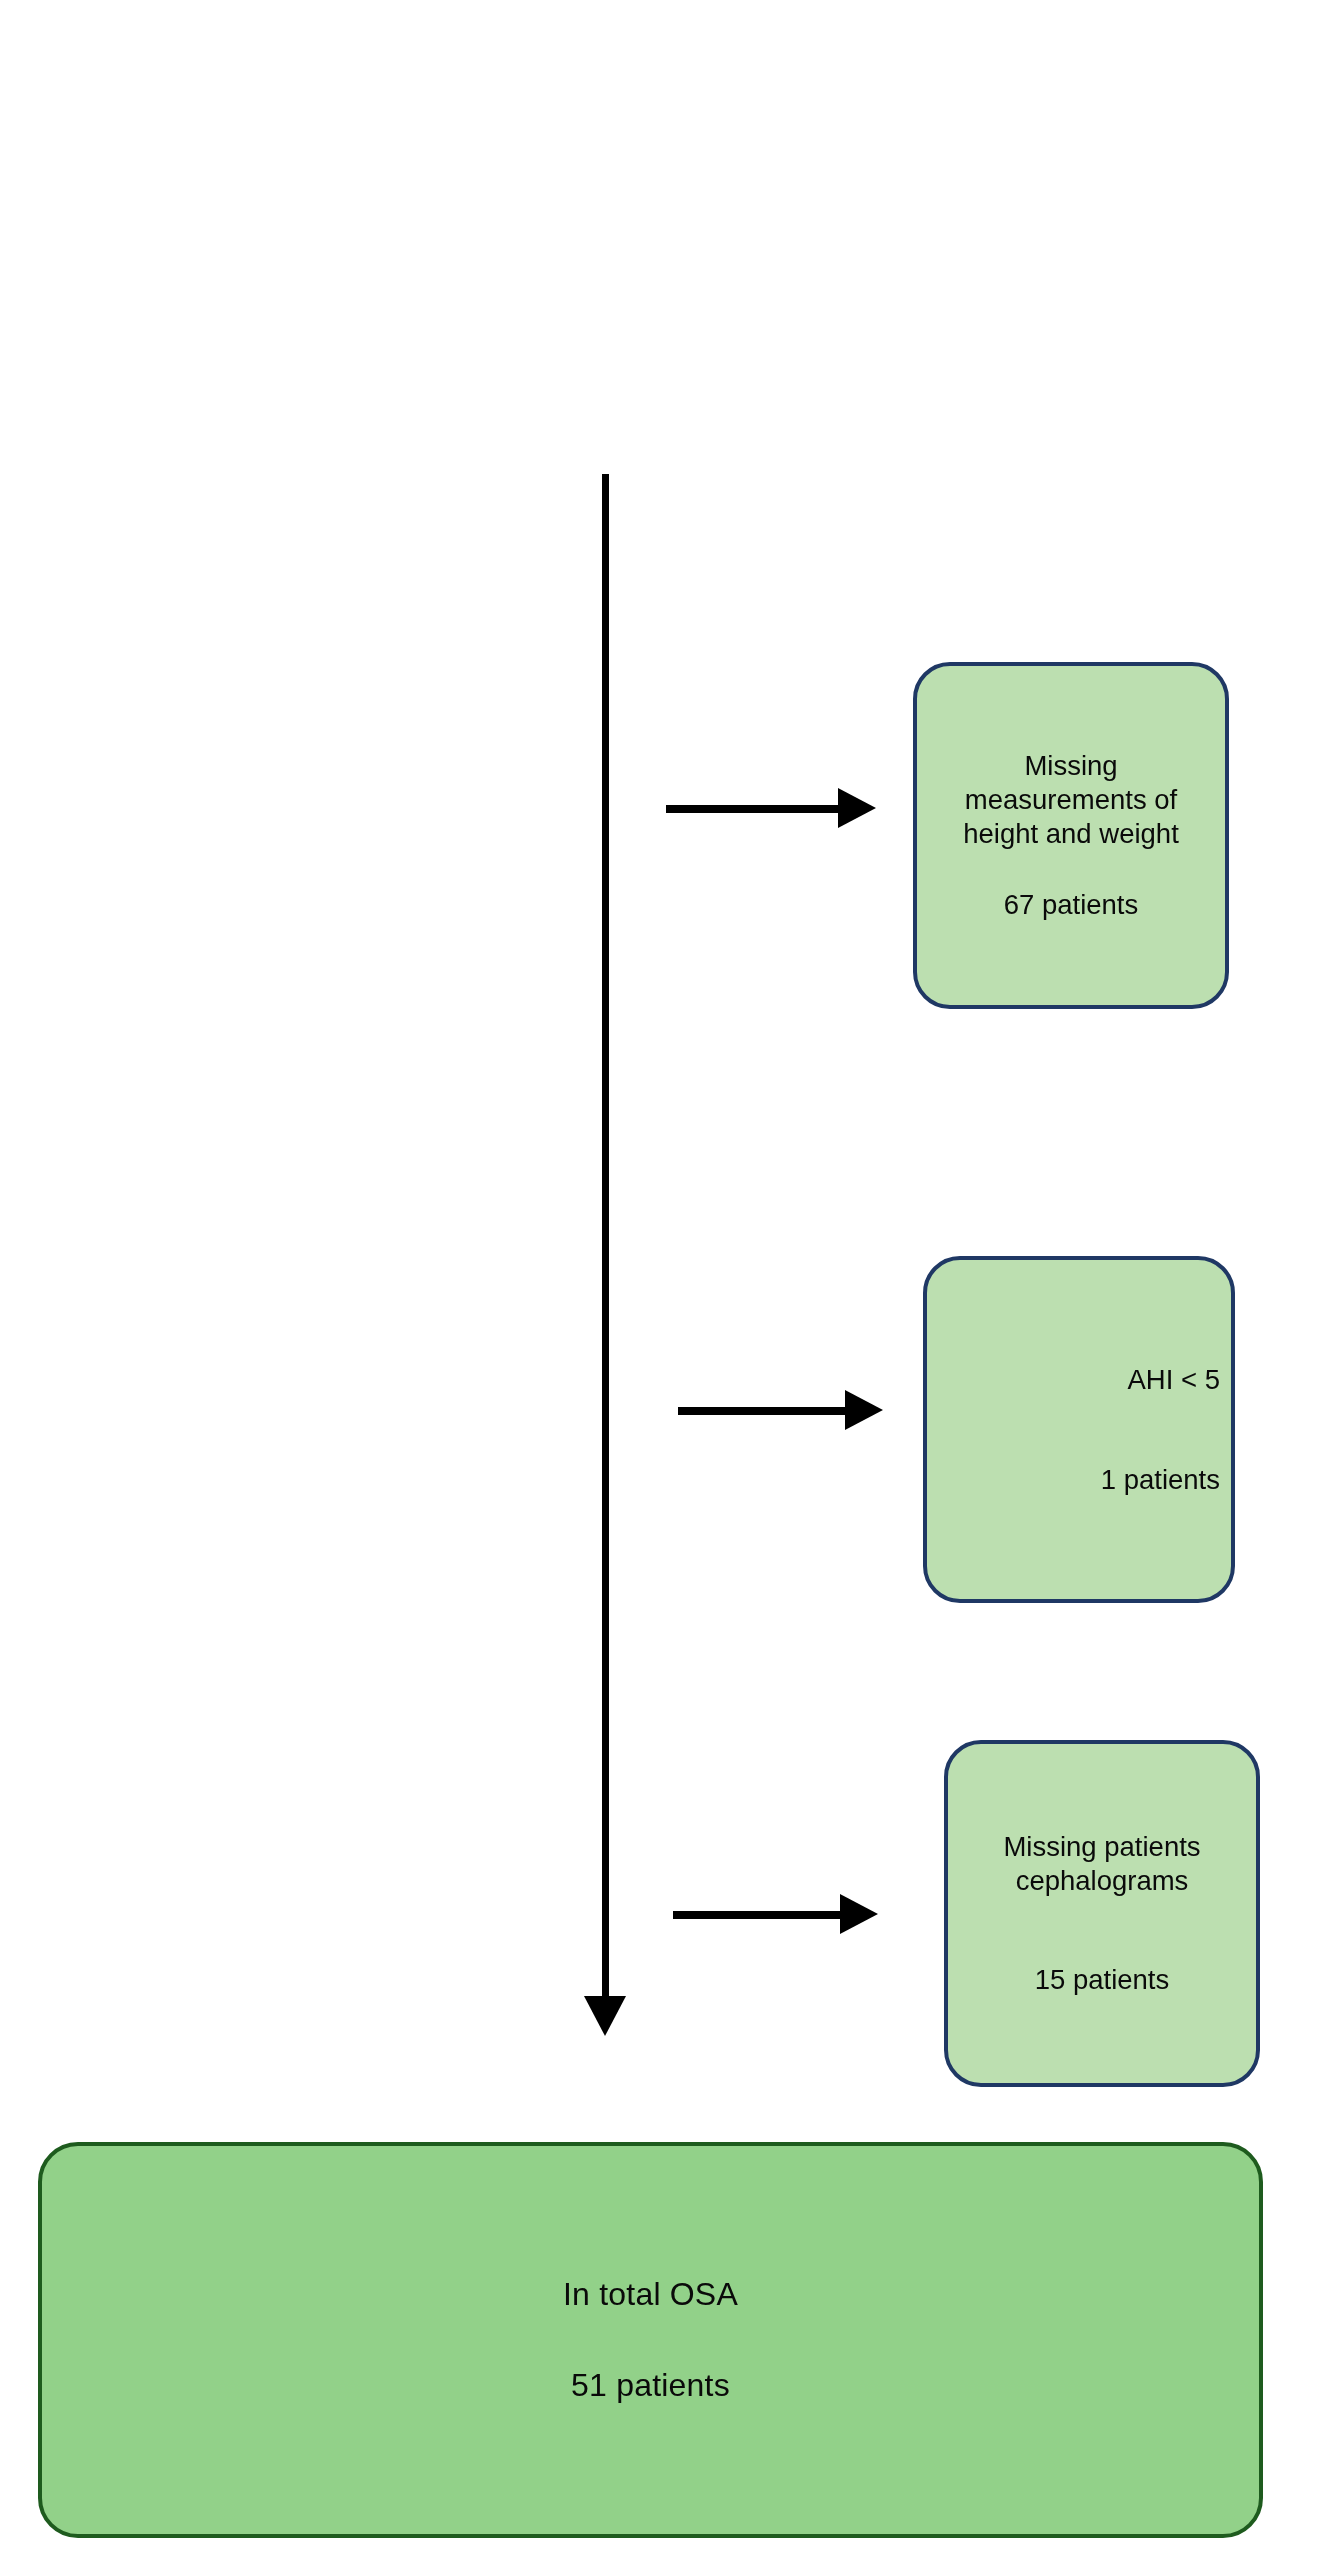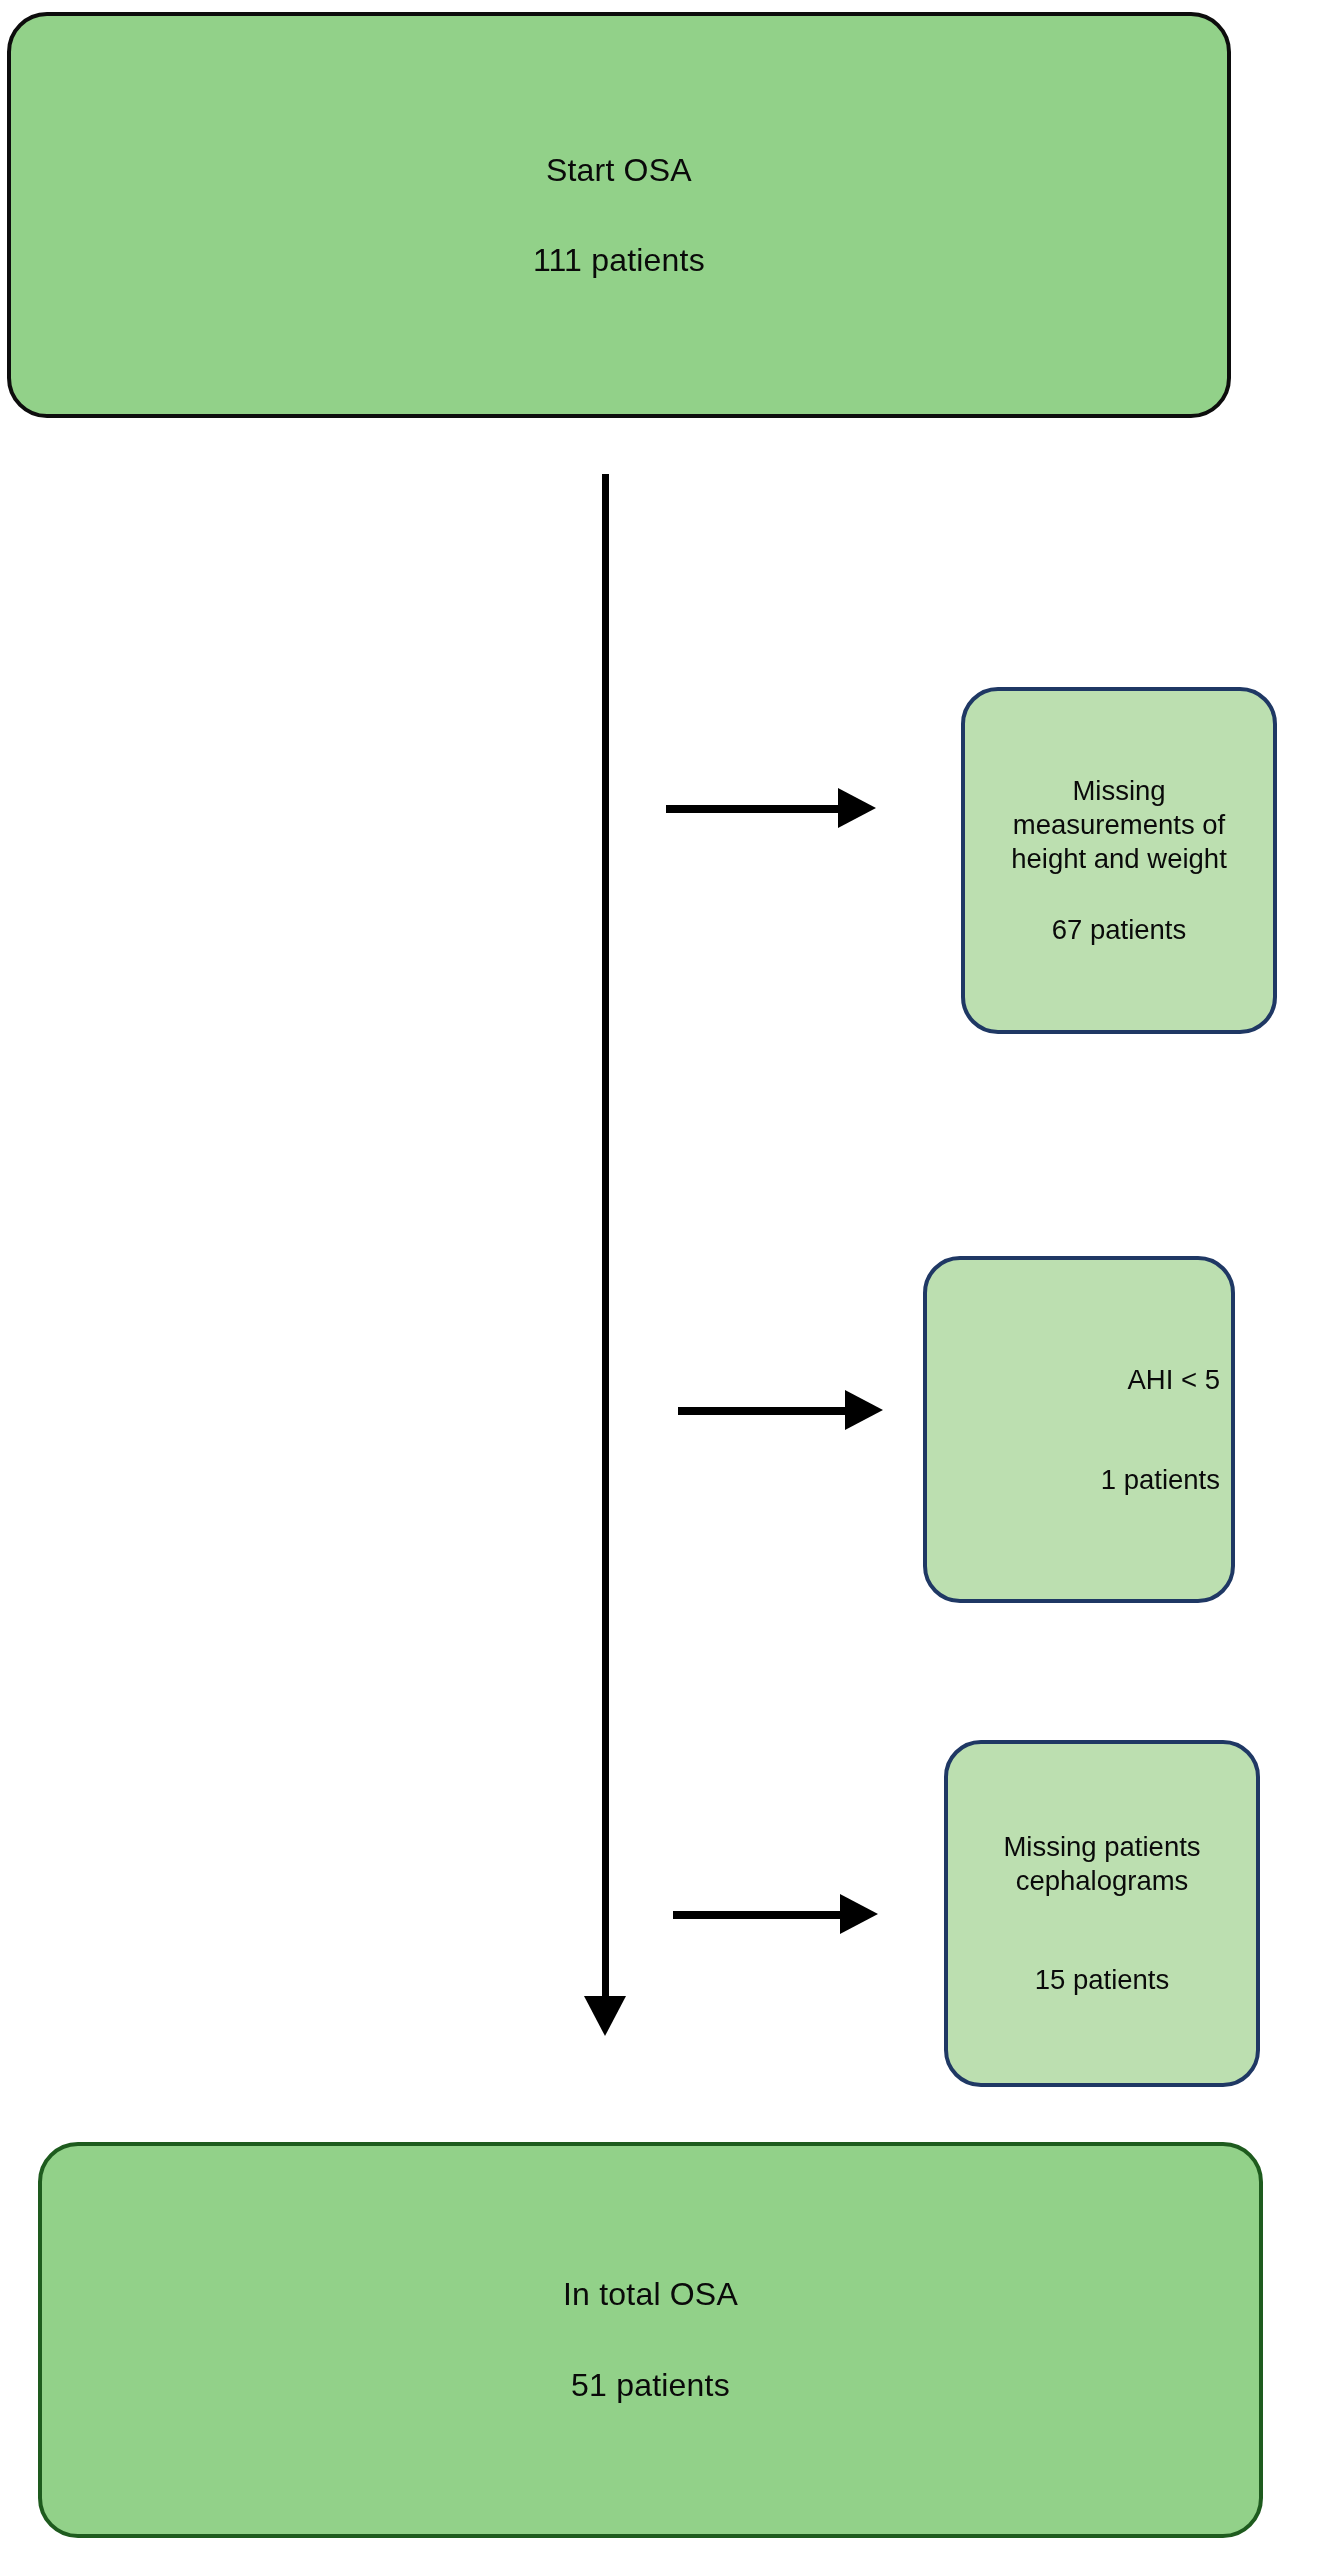--- a/index.html
+++ b/index.html
@@ -106,37 +106,32 @@
     border-top: 20.6px solid transparent;
     border-bottom: 20.6px solid transparent;
     border-left: 38px solid #000000;
   }
 </style>
 </head>
 <body>
 
 <div id="canvas">
 
-  <div class="node node-primary" style="left:6.9px; top:12.4px; width:1224px; height:406px;">
-    <div class="line">Start OSA</div>
-    <div class="spacer-md"></div>
-    <div class="line">111 patients</div>
-  </div>
 
   <div class="arrow-v" style="left:605px; top:474px;">
     <div class="shaft" style="height:1522px;"></div>
     <div class="head" style="top:1522px;"></div>
   </div>
 
   <div class="arrow-h" style="left:666px; top:809px; width:211px;">
     <div class="shaft" style="width:176px;"></div>
     <div class="head" style="left:172px;"></div>
   </div>
 
-  <div class="node node-exclusion" style="left:913px; top:687px; width:316px; height:347px;margin-left:48px;">
+  <div class="node node-exclusion" style="left:913px; top:662px; width:316px; height:347px;">
     <div class="line">Missing</div>
     <div class="line">measurements of</div>
     <div class="line">height and weight</div>
     <div class="spacer-sm"></div>
     <div class="line">67 patients</div>
   </div>
 
   <div class="arrow-h" style="left:678px; top:1411px; width:206px;">
     <div class="shaft" style="width:171px;"></div>
     <div class="head" style="left:167px;"></div>

